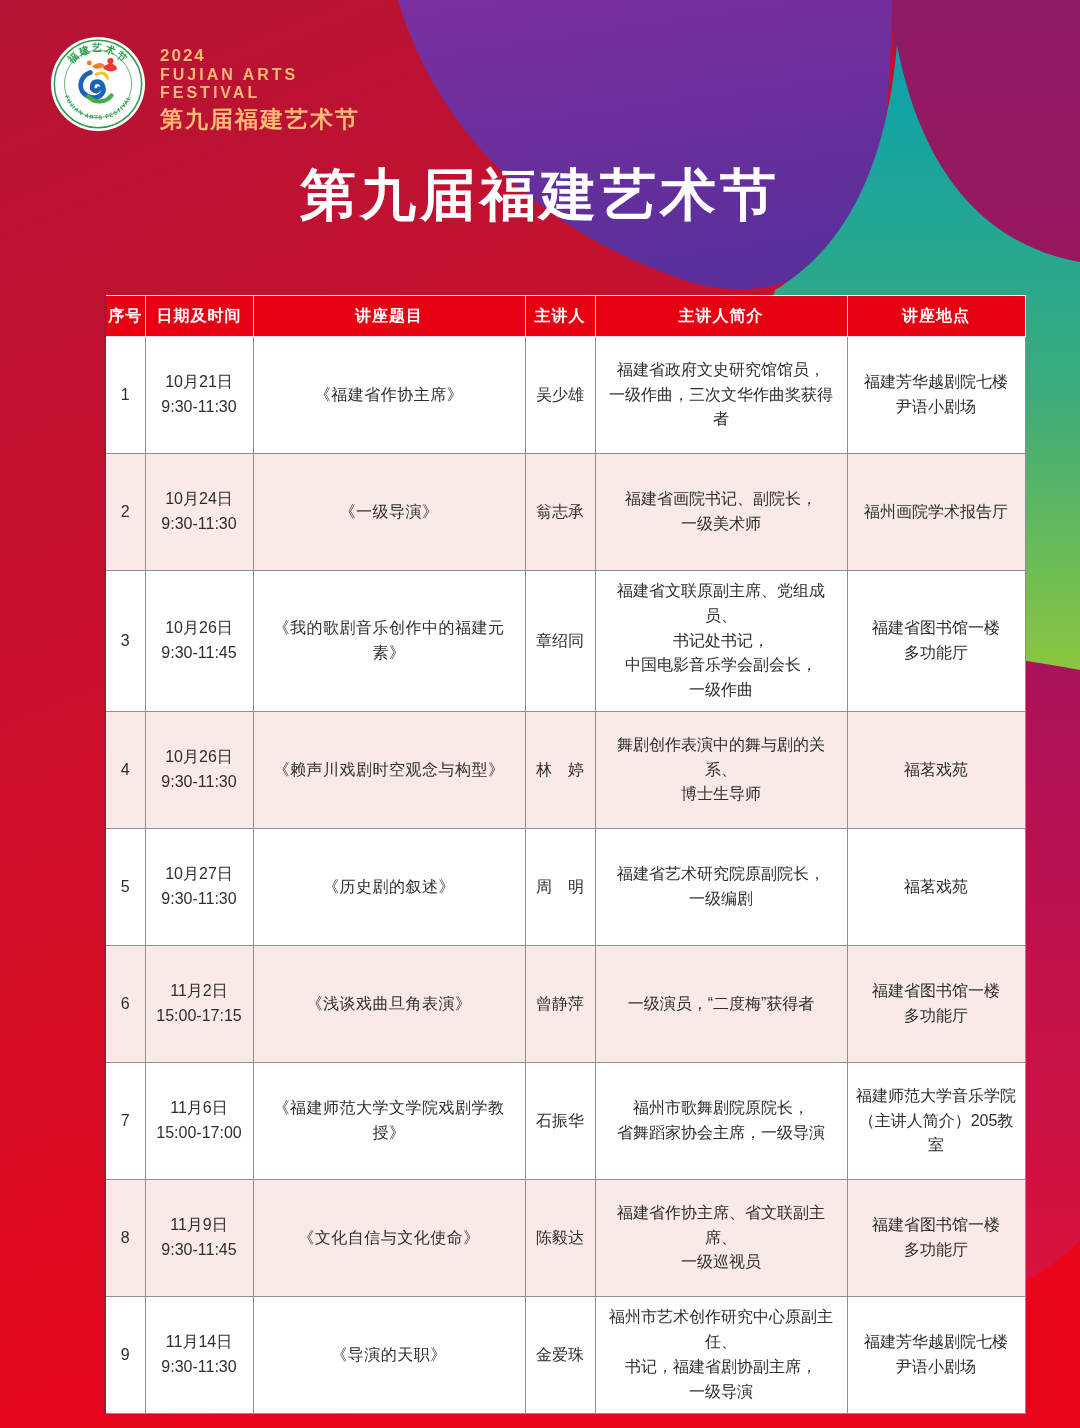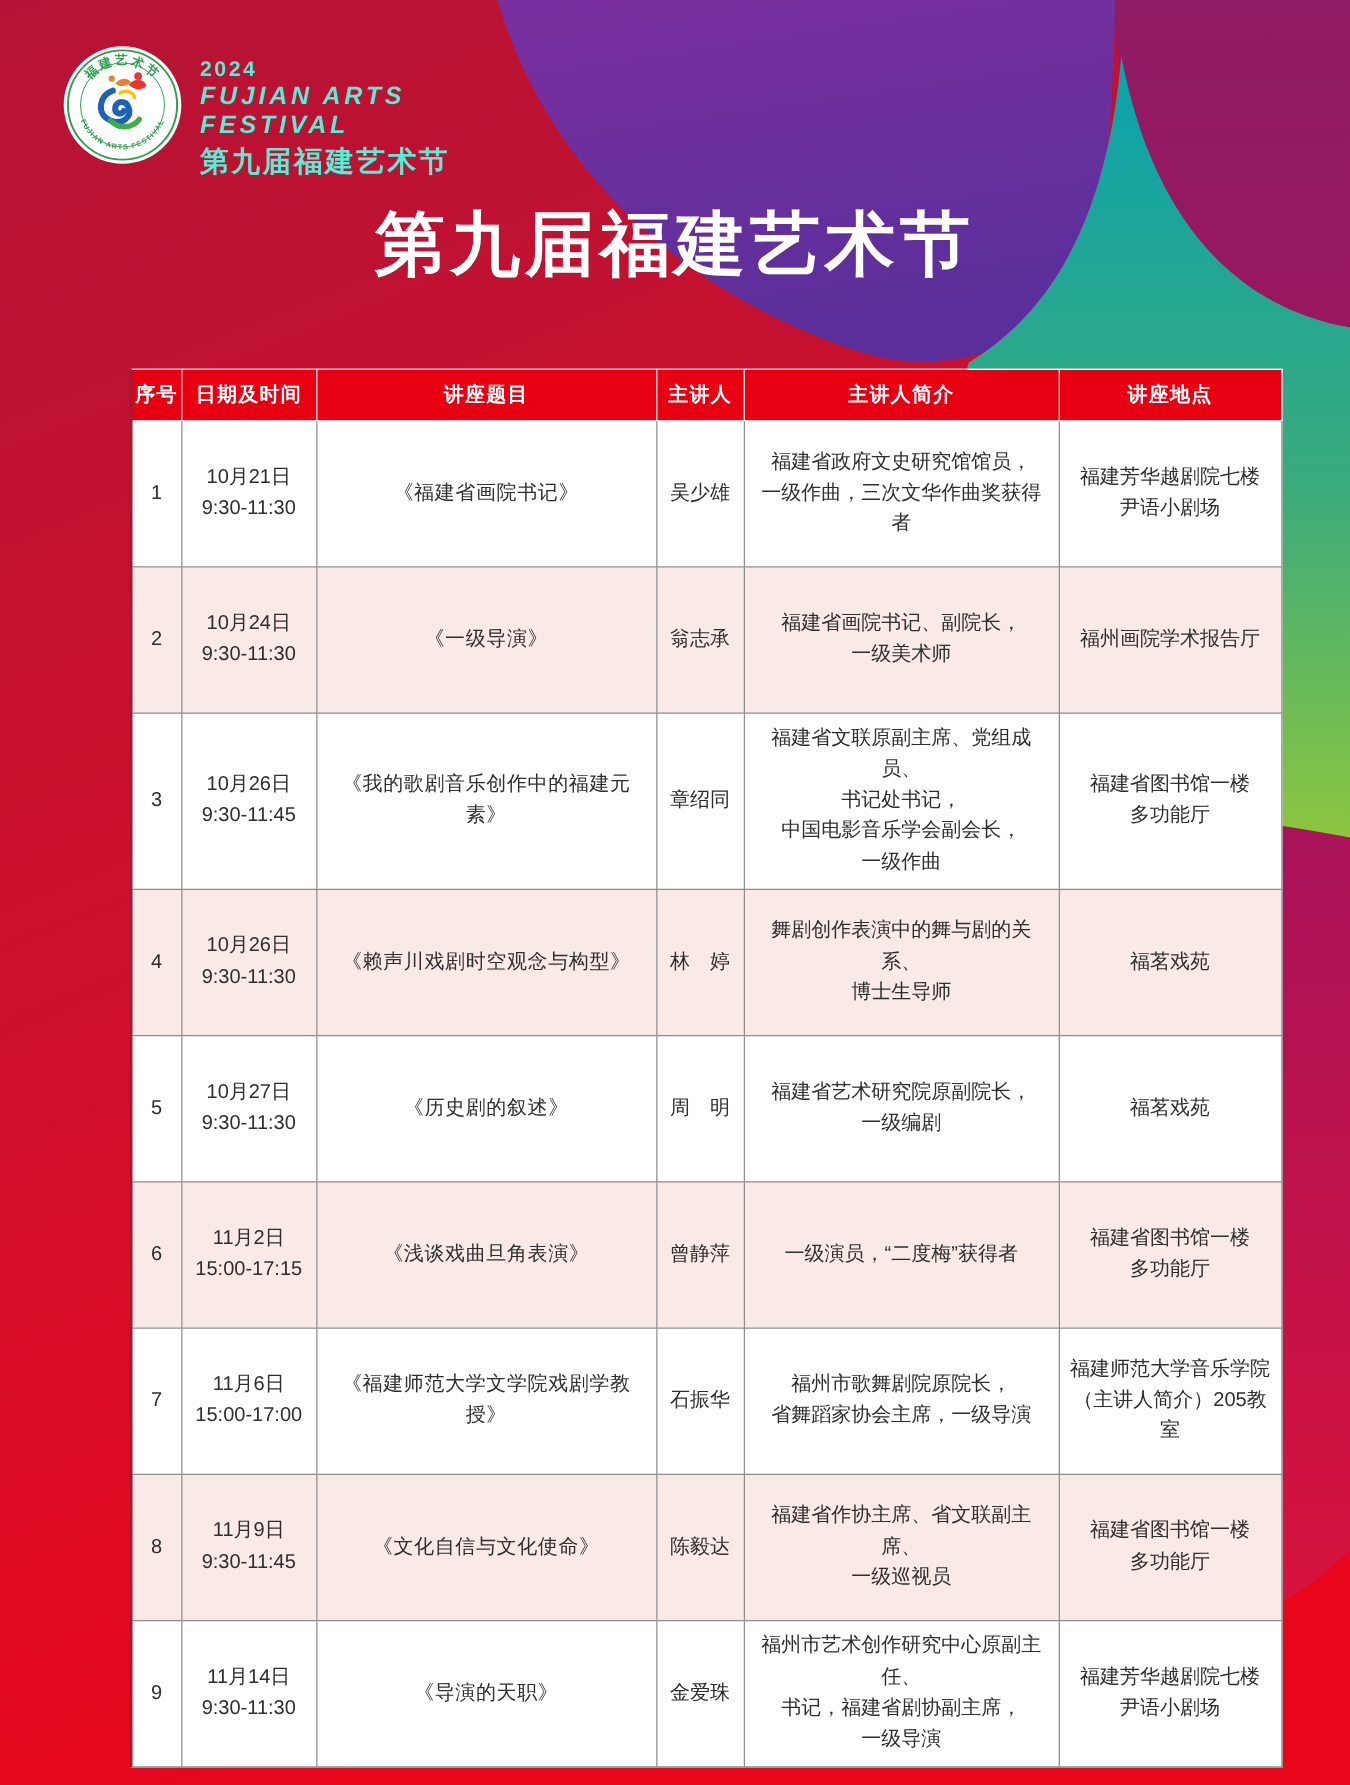--- a/index.html
+++ b/index.html
@@ -6,23 +6,23 @@
   body{
     width:1080px;height:1428px;position:relative;overflow:hidden;
     font-family:"Liberation Sans","DejaVu Sans",sans-serif;
     background:#c41330;
   }
   svg.bg-art{position:absolute;left:0;top:0;width:1080px;height:1428px;display:block;}
 
   
   .brand{position:absolute;left:50px;top:36px;display:flex;align-items:flex-start;gap:14px;}
   .badge{width:96px;height:96px;flex:0 0 auto;}
-  .brand-text{color:#5eead4;padding-top:10px;line-height:1.15;}
+  .brand-text{color:#fdba74;padding-top:10px;line-height:1.15;}
   .brand-year{font-size:17px;letter-spacing:2px;font-weight:bold;}
-  .brand-l1,.brand-l2{font-size:20px;letter-spacing:3px;font-weight:bold;font-style:italic;}
+  .brand-l1,.brand-l2{font-size:16px;letter-spacing:3px;font-weight:bold;}
   .brand-l3{font-size:23px;font-weight:bold;margin-top:4px;letter-spacing:2px;}
 
   
   .titles{position:absolute;left:0;top:158px;width:1080px;text-align:center;color:#ffffff;}
   .title-main{font-size:56px;font-weight:900;margin:0;letter-spacing:4px;}
   .title-sub{font-size:34px;font-weight:900;margin:14px 0 0 0;letter-spacing:20px;text-indent:20px;}
 
   
   .sched-wrap{position:absolute;left:80px;top:295px;width:920px;padding-left:24px;}
   table.sched{width:100%;border-collapse:collapse;table-layout:fixed;background:#ffffff;}
@@ -134,21 +134,21 @@
     <tbody id="table-body">
         <tr data-name="table-row">
           <td data-name="row-number">
             <div class="ln" data-name="row-number-line">1</div>
           </td>
           <td data-name="date-time">
             <div class="ln" data-name="date-time-line">10月21日</div>
             <div class="ln" data-name="date-time-line">9:30-11:30</div>
           </td>
           <td data-name="lecture-title">
-            <div class="ln" data-name="lecture-title-line">《福建省画院书记》</div>
+            <div class="ln" data-name="lecture-title-line">《福建省作协主席》</div>
           </td>
           <td data-name="speaker">
             <div class="ln" data-name="speaker-line">吴少雄</div>
           </td>
           <td data-name="speaker-bio">
             <div class="ln" data-name="speaker-bio-line">福建省政府文史研究馆馆员，</div>
             <div class="ln" data-name="speaker-bio-line">一级作曲，三次文华作曲奖获得者</div>
           </td>
           <td data-name="venue">
             <div class="ln" data-name="venue-line">福建芳华越剧院七楼</div>

